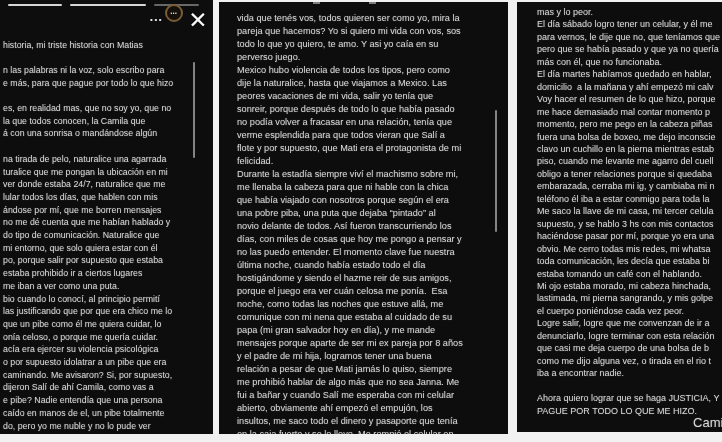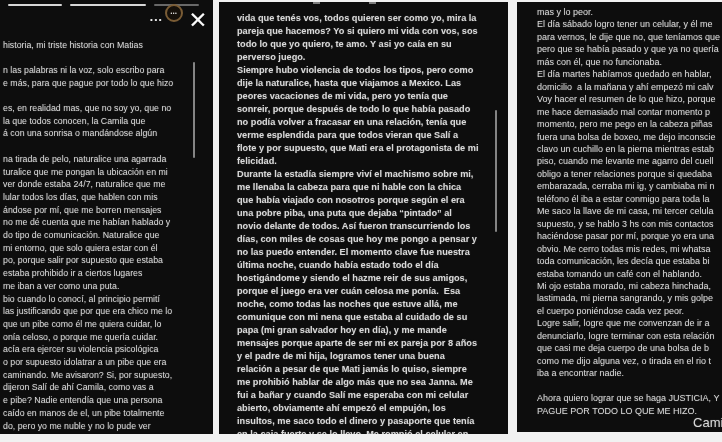--- a/index.html
+++ b/index.html
@@ -5,21 +5,21 @@
   html,body{margin:0;padding:0;}
   body{
     width:722px;height:442px;position:relative;overflow:hidden;
     background:#f1f1f1;
     font-family:"Liberation Sans", sans-serif;
   }
   .panel{
     position:absolute;background:#0d0d0d;overflow:hidden;
   }
   #panel-left{left:0;top:0;width:213px;height:434px;}
-  #panel-middle{left:219px;top:2px;width:289px;height:432px;font-weight:bold;}
+  #panel-middle{left:219px;top:2px;width:289px;height:432px;}
   #panel-right{left:517px;top:2px;width:234px;height:430px;}
 
   .lines{position:absolute;color:#d9d9d9;text-shadow:0 0 1.5px rgba(220,220,220,.28);}
   .line{white-space:pre;}
   #lines-left{top:38.5px;left:3px;font-size:8.8px;line-height:12.7px;}
   #lines-middle{top:10px;left:18px;font-size:9.2px;line-height:13px;}
   #lines-right{top:4px;left:20px;font-size:9px;line-height:12.45px;width:185px;}
 
   
   .progress{position:absolute;top:4px;left:8px;display:flex;gap:8px;}
@@ -108,23 +108,23 @@
 </div>
 
 <div class="panel" id="panel-middle">
   <span class="tick" id="tick-1"></span>
   <span class="tick" id="tick-2"></span>
   <div class="lines" id="lines-middle">
       <div class="line">vida que tenés vos, todos quieren ser como yo, mira la</div>
       <div class="line">pareja que hacemos? Yo si quiero mi vida con vos, sos</div>
       <div class="line">todo lo que yo quiero, te amo. Y asi yo caía en su</div>
       <div class="line">perverso juego.</div>
-      <div class="line">Siempre hubo violencia de todos los tipos, pero como</div>
+      <div class="line">Mexico hubo violencia de todos los tipos, pero como</div>
       <div class="line">dije la naturalice, hasta que viajamos a Mexico. Las</div>
-      <div class="line">peores vacaciones de mi vida, pero yo tenía que</div>
+      <div class="line">peores vacaciones de mi vida, salir yo tenía que</div>
       <div class="line">sonreir, porque después de todo lo que había pasado</div>
       <div class="line">no podía volver a fracasar en una relación, tenía que</div>
       <div class="line">verme esplendida para que todos vieran que Salí a</div>
       <div class="line">flote y por supuesto, que Mati era el protagonista de mi</div>
       <div class="line">felicidad.</div>
       <div class="line">Durante la estadía siempre viví el machismo sobre mi,</div>
       <div class="line">me llenaba la cabeza para que ni hable con la chica</div>
       <div class="line">que había viajado con nosotros porque según el era</div>
       <div class="line">una pobre piba, una puta que dejaba “pintado” al</div>
       <div class="line">novio delante de todos. Así fueron transcurriendo los</div>

